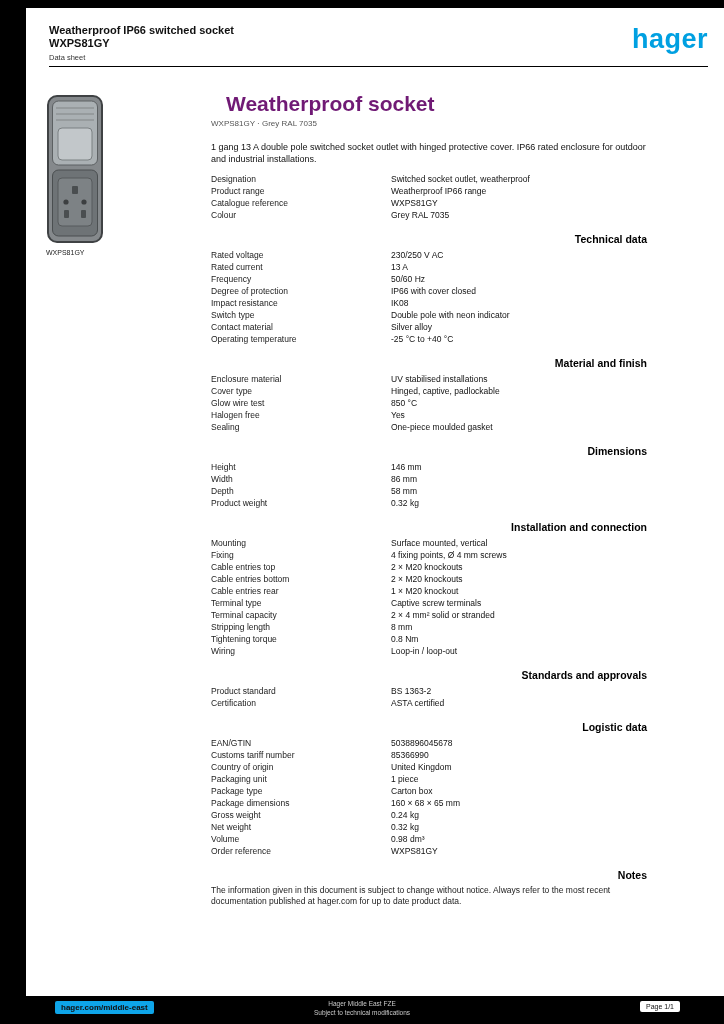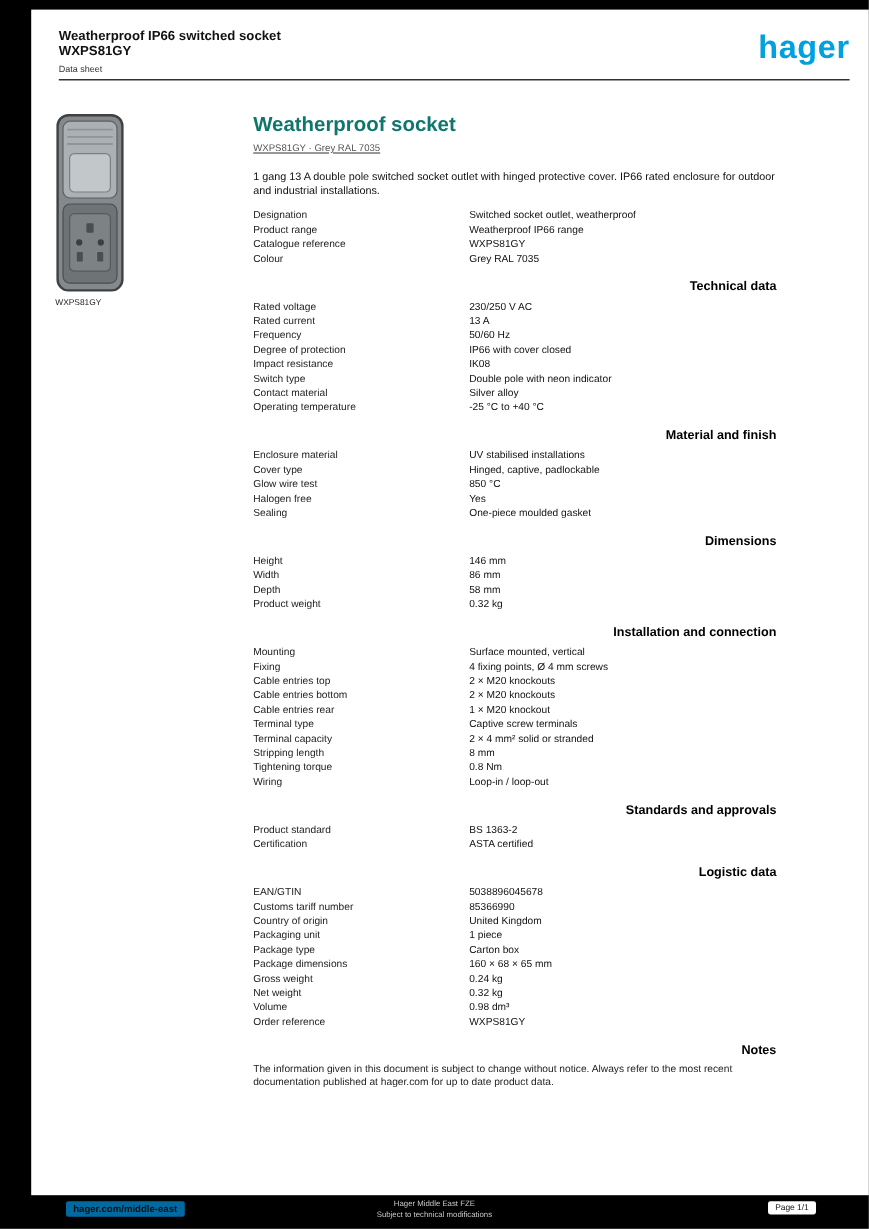--- a/index.html
+++ b/index.html
@@ -61,31 +61,30 @@
   }
   
   .content {
     position: absolute;
     left: 185px;
     top: 86px;
     width: 436px;
     color: #111;
   }
   .content h2 {
-    margin: 0 0 5px 0;
-    font-size: 17px;
+    margin: 0 0 5px 15px;
+    font-size: 21px;
     line-height: 20px;
     font-weight: 700;
-    color: #0f766e;
+    color: #701a75;
   }
   .subheading {
     font-size: 8px;
     color: #555;
     margin-bottom: 13px;
-    text-decoration: underline;
   }
   .description {
     margin: 0 0 8px 0;
     font-size: 9px;
     line-height: 12px;
     color: #111;
   }
   section { margin-bottom: 12px; }
   section h3 {
     margin: 10px 0 4px 0;
@@ -112,21 +111,21 @@
     margin: 0;
     font-size: 8.5px;
     line-height: 11px;
     color: #222;
   }
   
   .footer-left {
     position: absolute;
     left: 55px;
     top: 1001px;
-    background: #0369a1;
+    background: #0ea5e9;
     color: #111;
     font-size: 8px;
     font-weight: 700;
     padding: 2px 6px;
     border-radius: 2px;
     cursor: pointer;
   }
   .footer-center {
     position: absolute;
     left: 50%;

